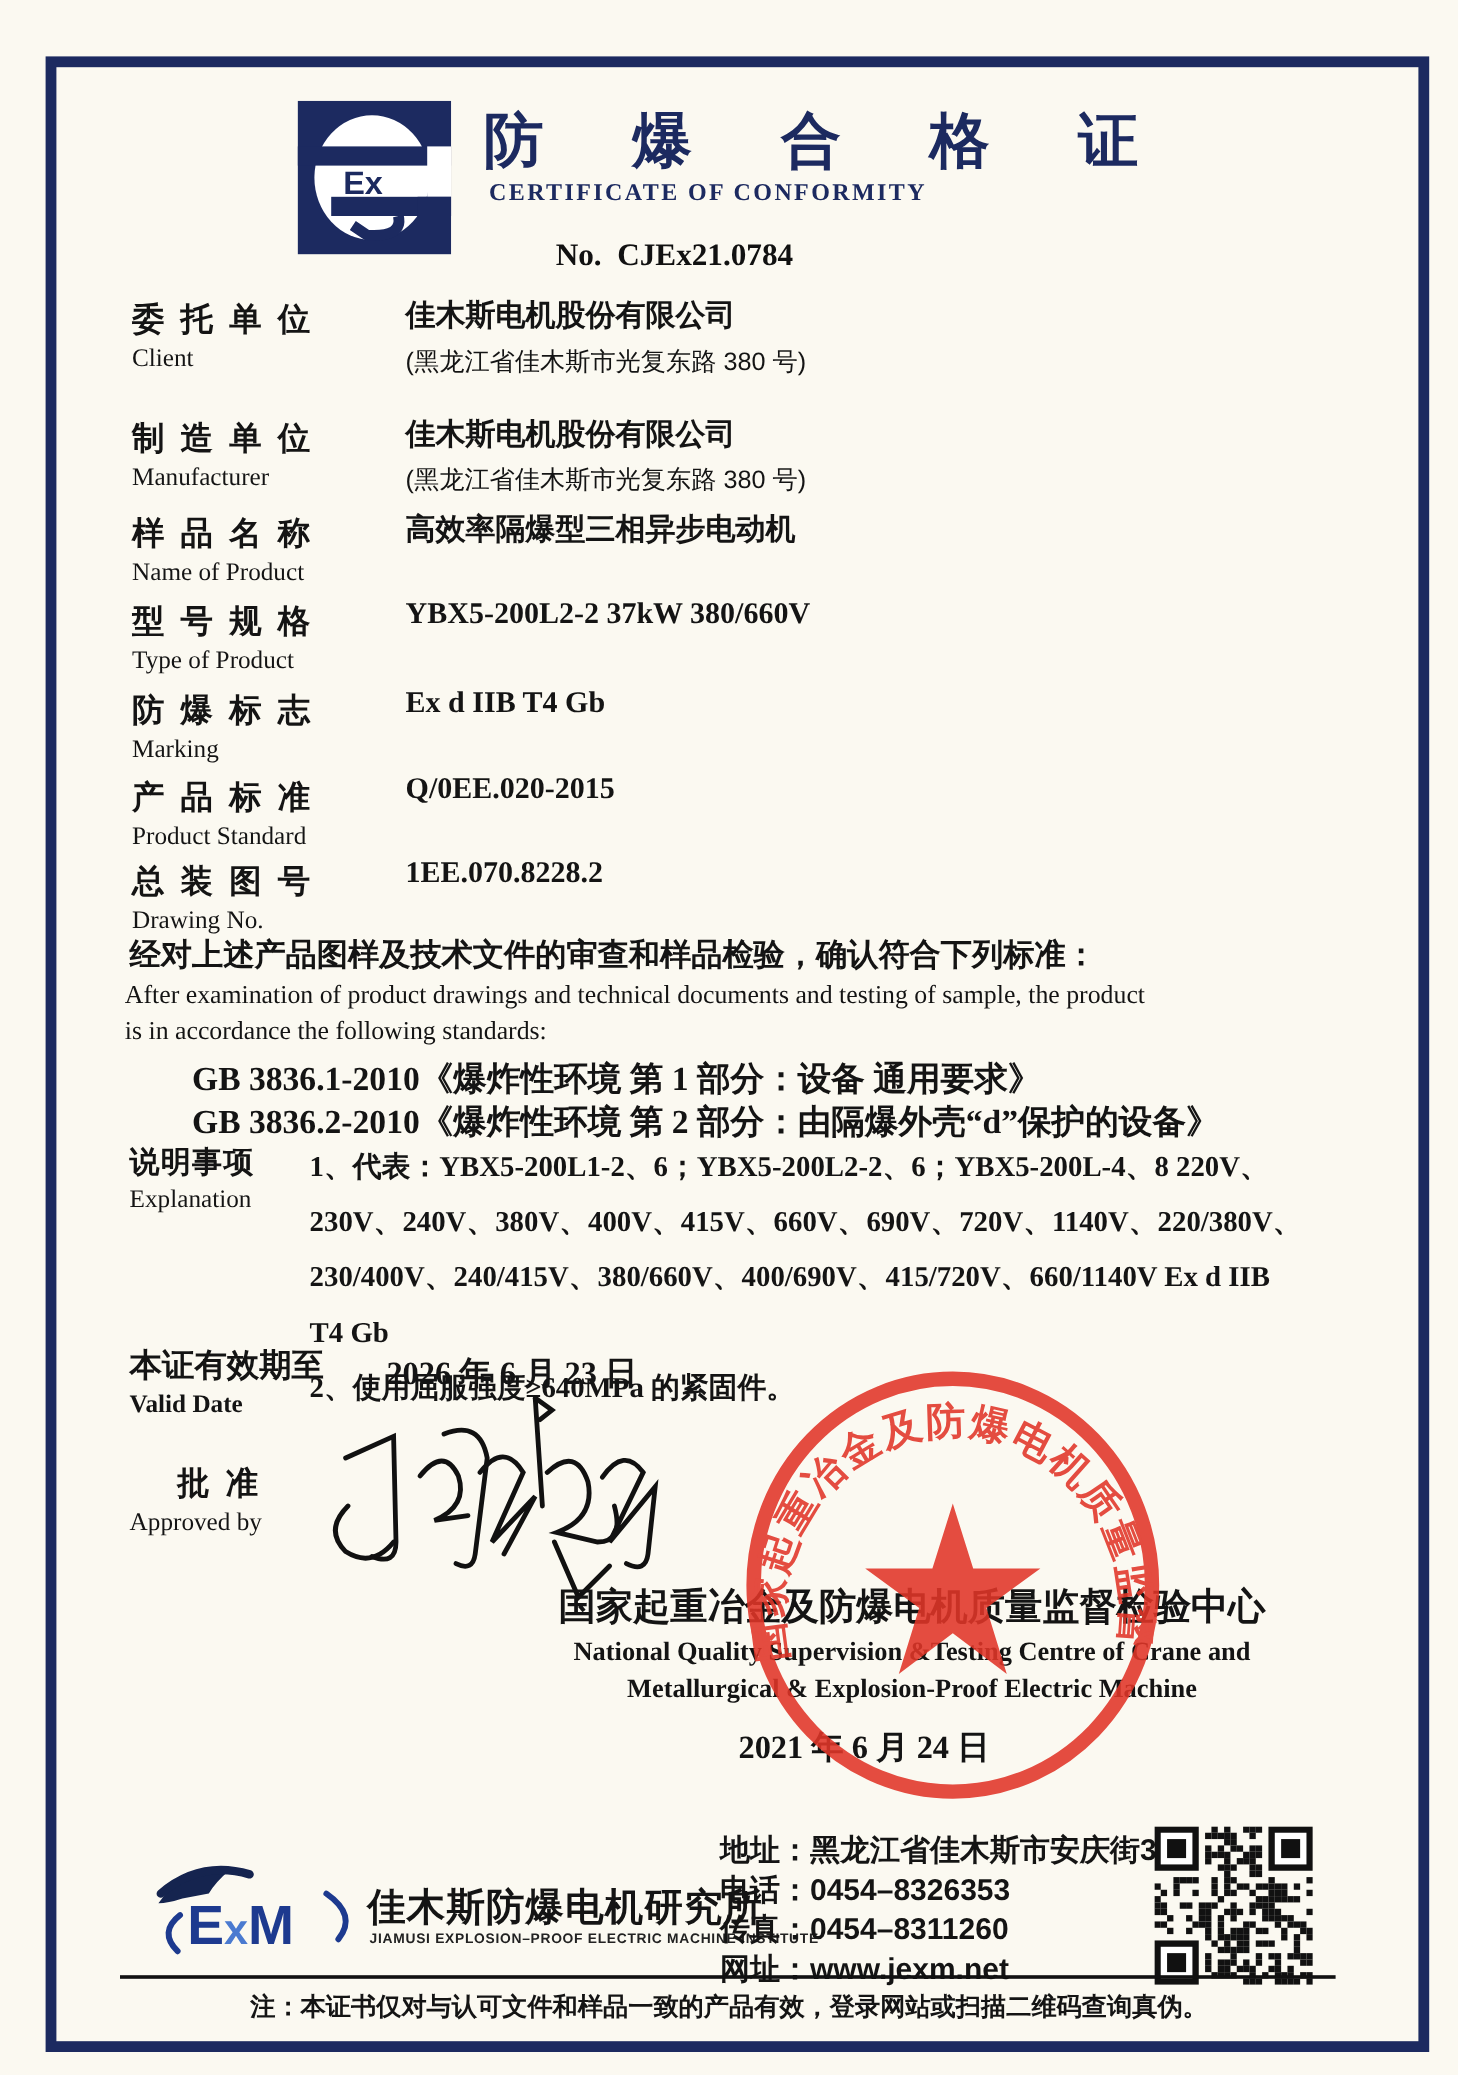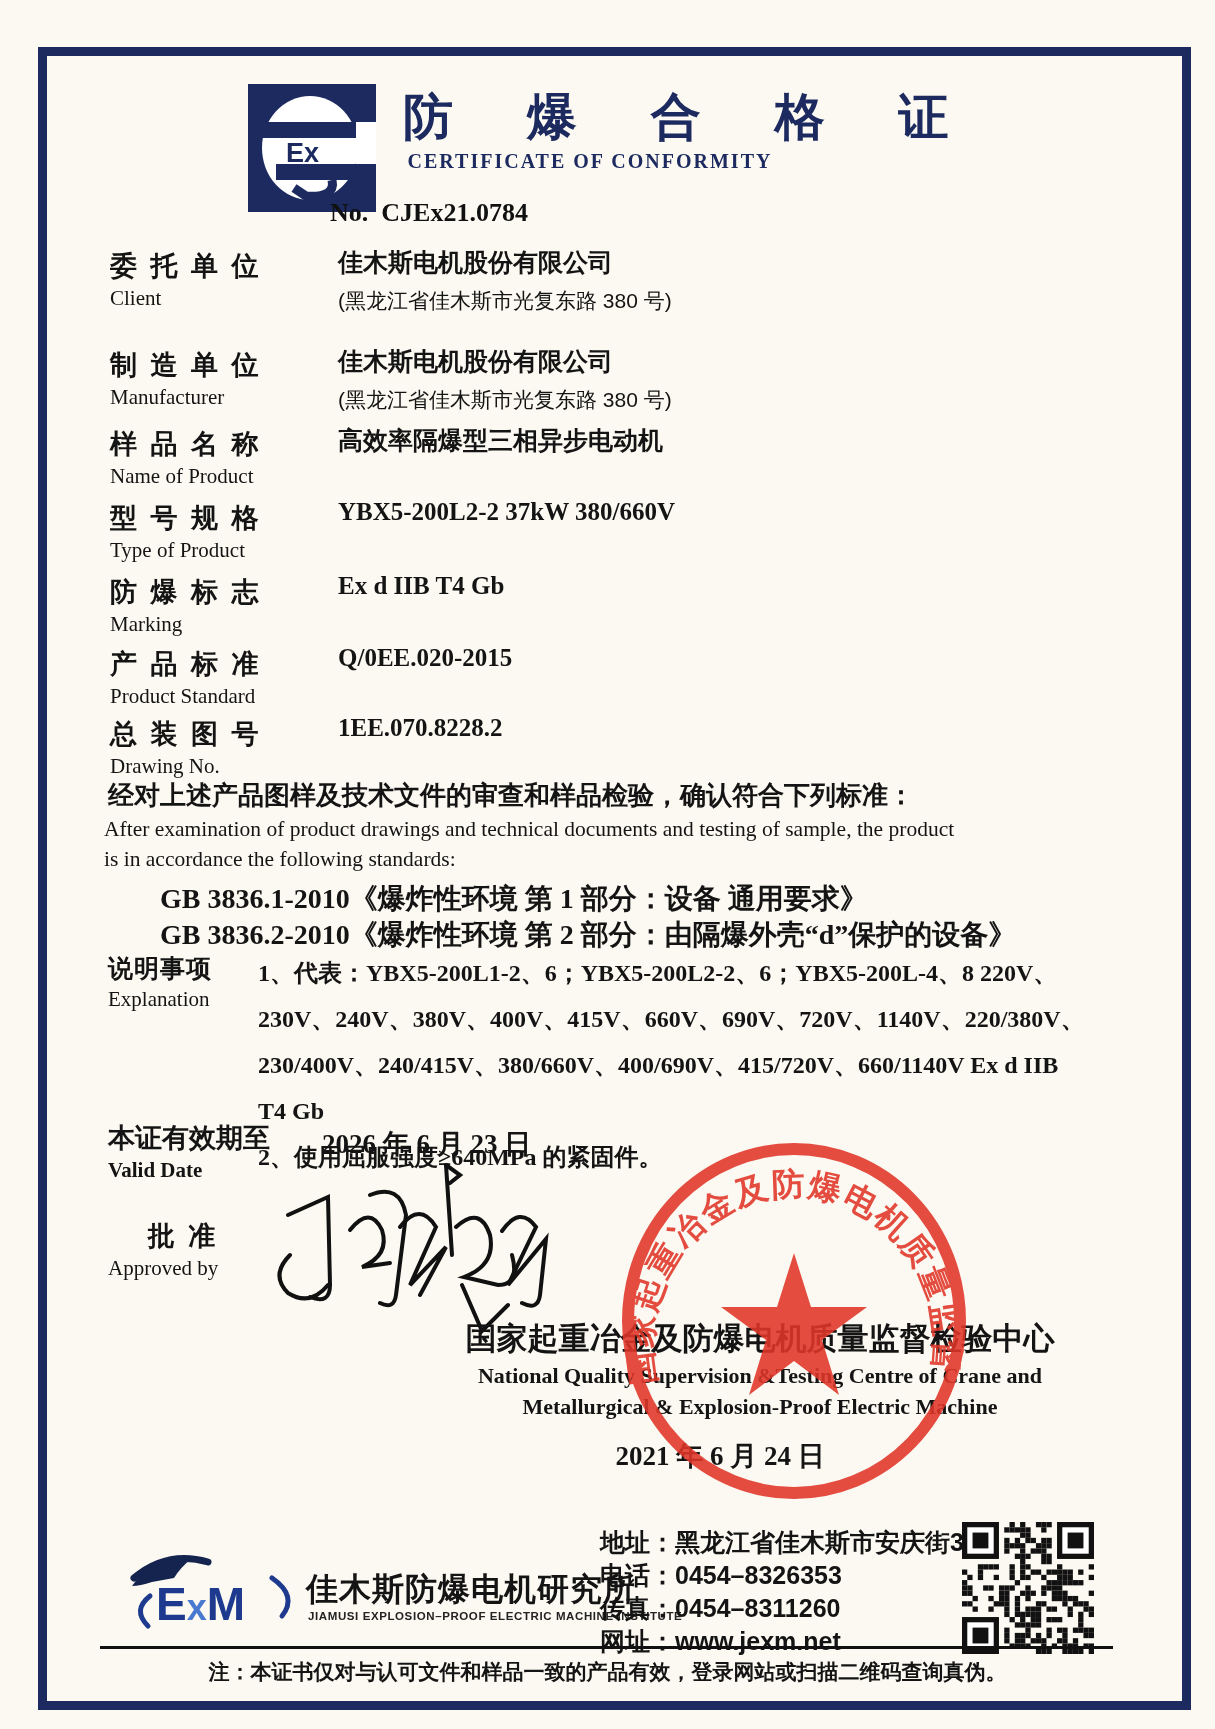--- a/index.html
+++ b/index.html
@@ -42,21 +42,21 @@
     <rect x="108" y="38" width="20" height="58" fill="#ffffff"></rect>
     <rect x="28" y="80" width="100" height="16" fill="#1c2a60"></rect>
     <rect x="100" y="80" width="28" height="16" fill="#1c2a60"></rect>
     <path d="M84,96 Q88,114 58,112 L46,104" fill="none" stroke="#1c2a60" stroke-width="9"></path>
     <text x="38" y="78" font-size="27" font-weight="bold" fill="#1c2a60" font-family="Liberation Sans, sans-serif">Ex</text>
   </svg>
 </div>
 
 <div class="abs title-zh" style="left:403px;top:84px;">防 爆 合 格 证</div>
 <div class="abs title-en" style="left:330px;top:150px;width:520px;text-align:center;">CERTIFICATE OF CONFORMITY</div>
-<div class="abs cert-no" style="left:330px;top:198px;width:500px;text-align:left;">
+<div class="abs cert-no" style="left:312px;top:198px;width:500px;text-align:center;">
   <span>No.</span>&nbsp;&nbsp;<span>CJEx21.0784</span>
 </div>
 
 <div class="field-row" style="top:248px;">
   <div class="f-zh">委 托 单 位</div>
   <div class="f-en">Client</div>
   <div class="f-val">
     <div>佳木斯电机股份有限公司</div>
     <div class="f-sub">(黑龙江省佳木斯市光复东路 380 号)</div>
   </div>

